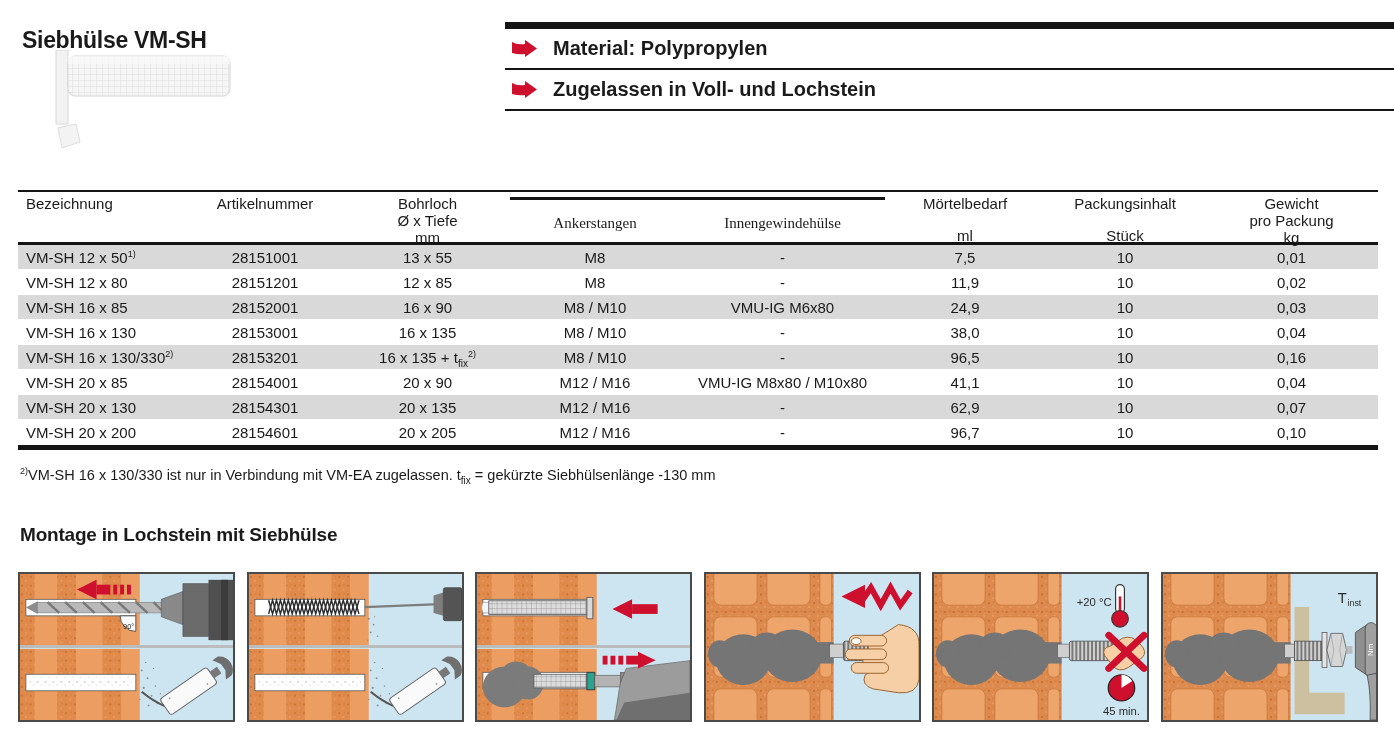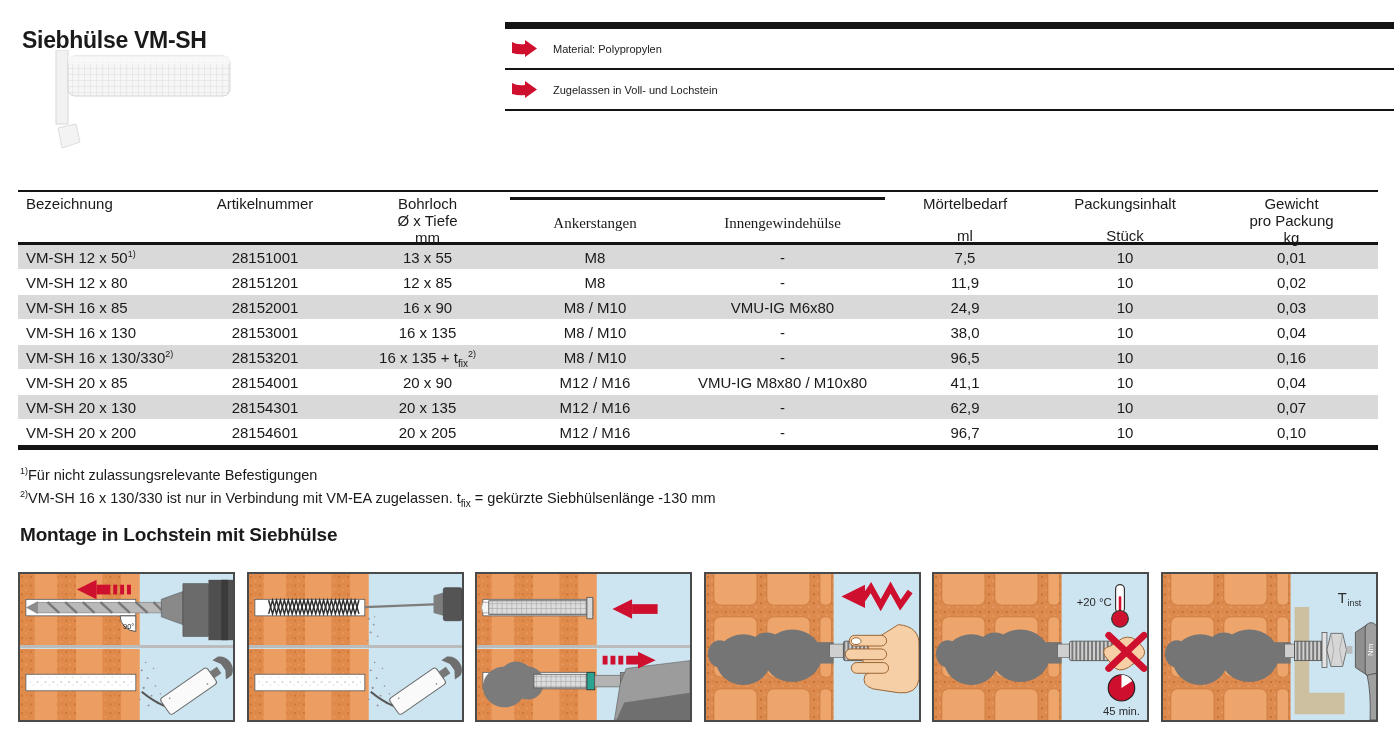--- a/index.html
+++ b/index.html
@@ -7,21 +7,21 @@
         font-family:"Liberation Sans",sans-serif;color:#1a1a1a;padding-left:36px;}
 
   
   .page-title{position:absolute;left:22px;top:12px;font-size:23px;font-weight:bold;letter-spacing:-0.3px;}
   .product-image{position:absolute;left:18px;top:50px;}
 
   
   .features{position:absolute;left:505px;top:22px;width:889px;}
   .features-bar{height:7px;background:#141414;}
   .feature-row{display:flex;align-items:center;height:39px;border-bottom:2px solid #141414;
-               gap:15px;padding-left:6px;font-size:11px;}
+               gap:15px;padding-left:6px;font-size:20px;font-weight:bold;}
 
   
   .spec-table{position:absolute;left:18px;top:190px;width:1360px;font-size:15px;}
   .thead{display:grid;grid-template-columns:167px 160px 165px 375px 160px 160px 173px;
          border-top:2px solid #141414;border-bottom:3px solid #141414;height:55px;box-sizing:border-box;}
   .th{display:flex;flex-direction:column;align-items:center;justify-content:flex-start;
       padding-top:3px;line-height:17px;}
   .th.spread{justify-content:space-between;padding-bottom:2px;}
   .th.left{align-items:flex-start;padding-left:8px;}
   .hgroup{display:flex;flex-direction:column;padding-top:3px;}
@@ -277,21 +277,20 @@
           <div class="td"><span>M12 / M16</span></div>
           <div class="td"><span>-</span></div>
           <div class="td"><span>96,7</span></div>
           <div class="td"><span>10</span></div>
           <div class="td"><span>0,10</span></div>
         </div>
       </div>
   </div>
 
   <div class="footnotes">
-      <div><sup>1)</sup><span>Für nicht zulassungsrelevante Befestigungen</span></div>
       <div><sup>2)</sup><span>VM-SH 16 x 130/330 ist nur in Verbindung mit VM-EA zugelassen. t</span><sub>fix</sub><span> = gekürzte Siebhülsenlänge -130 mm</span></div>
     </div>
 
   <div class="montage-heading">Montage in Lochstein mit Siebhülse</div>
 
   <div class="panels">
 
     <div class="panel">
       <svg viewBox="0 0 217 150" preserveAspectRatio="none">
         <rect width="217" height="150" fill="#cde4f1"></rect>

